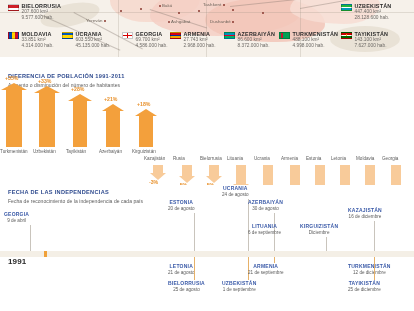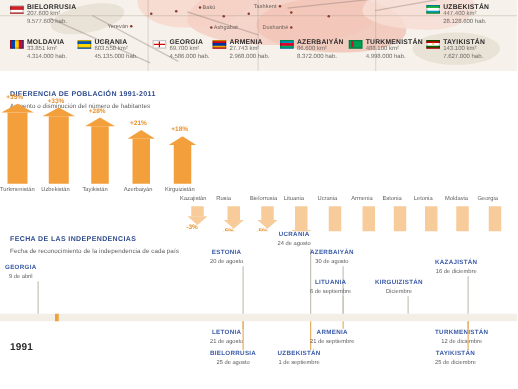--- a/index.html
+++ b/index.html
@@ -286,21 +286,21 @@
         <div class="pct" style="left: 387px; top: 149.55px;">-21%</div>
         <div class="cname-top" style="left: 382px; top: 99px;">Georgia</div>
       </div>
   </div>
 
   <div class="sec3">
     <div class="sec-title" style="left:8px;top:4px;">FECHA DE LAS INDEPENDENCIAS</div>
     <div class="sec-sub" style="left:8px;top:13px;">Fecha de reconocimiento de la independencia de cada país</div>
     <div class="tl-bar"></div>
     <div class="tl-mark" style="left:44px;"></div>
-    <div class="tl-year" style="left:8px;top:88px;">1991</div>
+    <div class="tl-year" style="left:8px;top:72px;">1991</div>
     <div id="events-layer">
         <div class="ev-stem" style="left: 30px; top: 40px; height: 26px;"></div>
         <div class="ev" style="left: 4px; top: 26px;">
           <div class="ev-name">GEORGIA</div>
           <div class="ev-date">9 de abril</div>
         </div>
         <div class="ev-stem" style="left: 194px; top: 28px; height: 38px;"></div>
         <div class="ev" style="left: 168px; top: 14px;">
           <div class="ev-name">ESTONIA</div>
           <div class="ev-date">20 de agosto</div>

